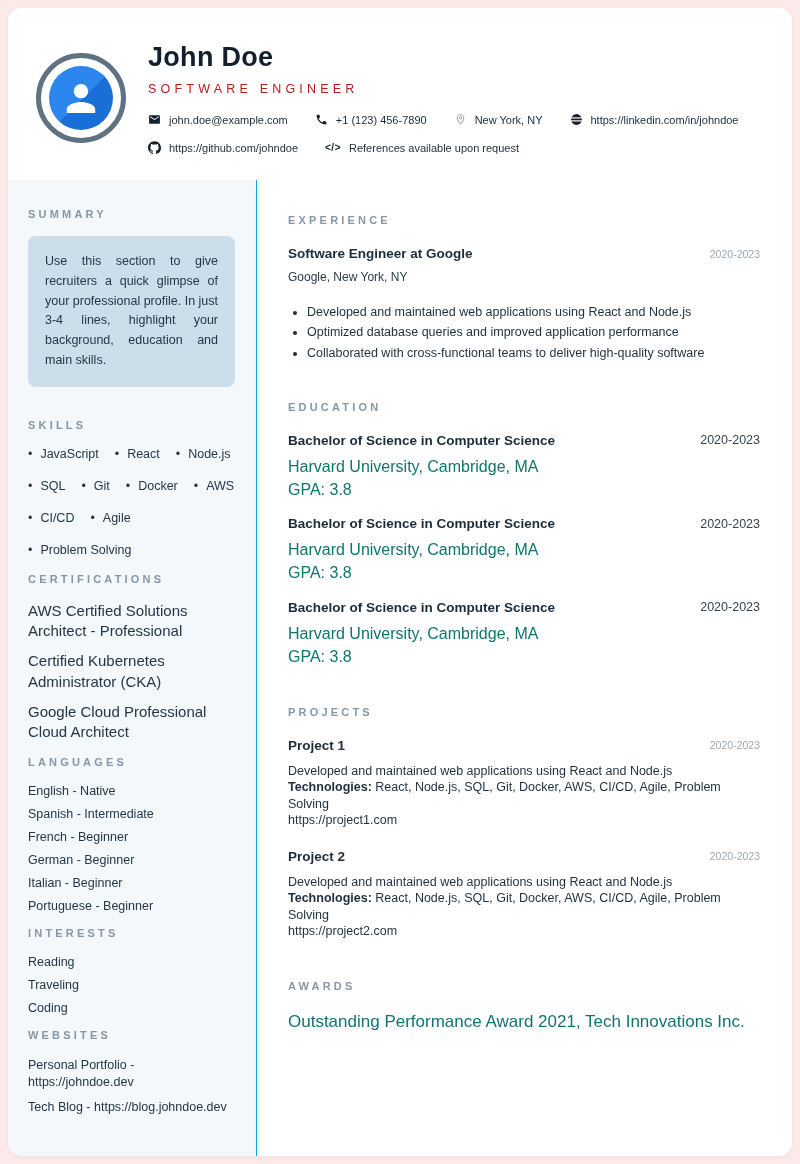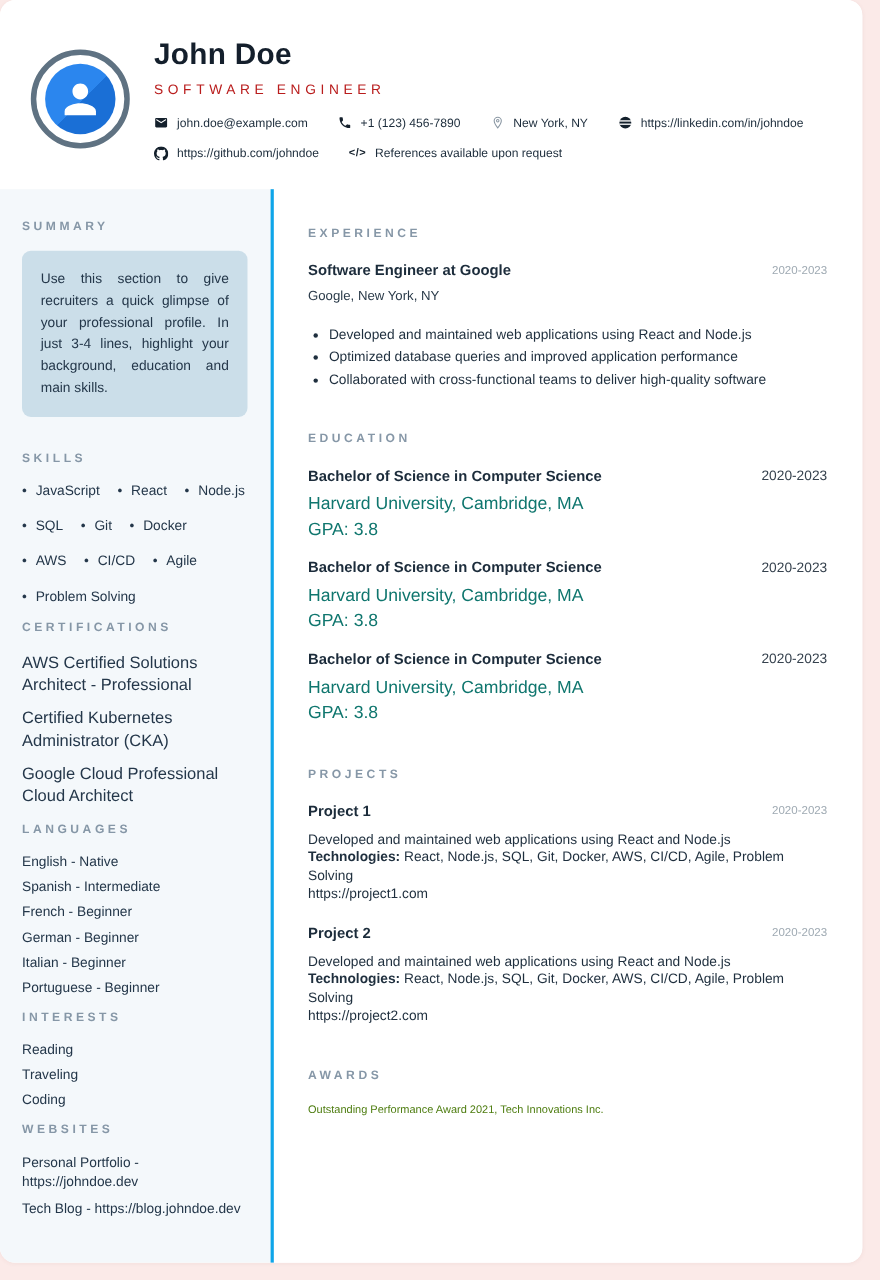--- a/index.html
+++ b/index.html
@@ -3,21 +3,21 @@
 <meta charset="utf-8">
 <style>
   * { box-sizing: border-box; }
   html, body { margin: 0; padding: 0; }
   body {
     width: 800px; height: 1164px;
     background: #fbeae8;
     font-family: "Liberation Sans", "DejaVu Sans", sans-serif;
     color: #24374a;
   }
-  .page { width: 800px; height: 1164px; padding: 0; }
+  .page { width: 800px; height: 1164px; padding: 8px; }
   .card {
     width: 784px; height: 1148px;
     background: #ffffff;
     border-radius: 14px;
     overflow: hidden;
     display: flex; flex-direction: column;
     box-shadow: 0 1px 4px rgba(120,60,60,0.06);
   }
 
   
@@ -56,21 +56,21 @@
   .contact-row + .contact-row { margin-top: 15px; }
   .contact { display: inline-flex; align-items: center; gap: 8px; white-space: nowrap; }
   .contact svg { display: block; }
   .code-glyph { font-size: 10px; font-weight: bold; color: #14202c; letter-spacing: 0.5px; }
 
   
   .body-row { flex: 1; display: flex; min-height: 0; }
   .sidebar {
     width: 249px; flex-shrink: 0;
     background: #f4f8fb;
-    border-right: 3px solid #0ea5e9;
+    border-right: 1px solid #0ea5e9;
     padding: 28px 21px 16px 20px;
     overflow: hidden;
   }
   .main {
     flex: 1;
     padding: 34px 32px 16px 31px;
     background: #ffffff;
     overflow: hidden;
   }
 
@@ -111,21 +111,21 @@
   .date-dark { font-size: 12.5px; color: #36424e; flex-shrink: 0; }
   .entry-sub { font-size: 12px; color: #2b3b4a; margin-top: 9px; }
   .exp-bullets { margin: 20px 0 0 0; padding-left: 19px; font-size: 12.5px; color: #1f2f3e; }
   .exp-bullets li { margin-bottom: 4px; line-height: 1.3; }
   .edu-entry { margin-bottom: 17px; }
   .edu-line { font-size: 16px; color: #0f766e; margin-top: 9px; line-height: 1.2; }
   .edu-line.gpa { margin-top: 4px; }
   .proj-entry { margin-bottom: 20px; }
   .proj-body { margin-top: 10px; font-size: 12.5px; color: #1f2f3e; line-height: 1.32; }
   .proj-body .bold { font-weight: bold; }
-  .award-text { font-size: 10px; color: #4d7c0f; }
+  .award-text { font-size: 17px; color: #0f766e; }
 </style>
 </head>
 <body>
 
 <div class="page">
   <div class="card">
 
     <div class="header">
       <div class="avatar">
         <div class="avatar-inner">

